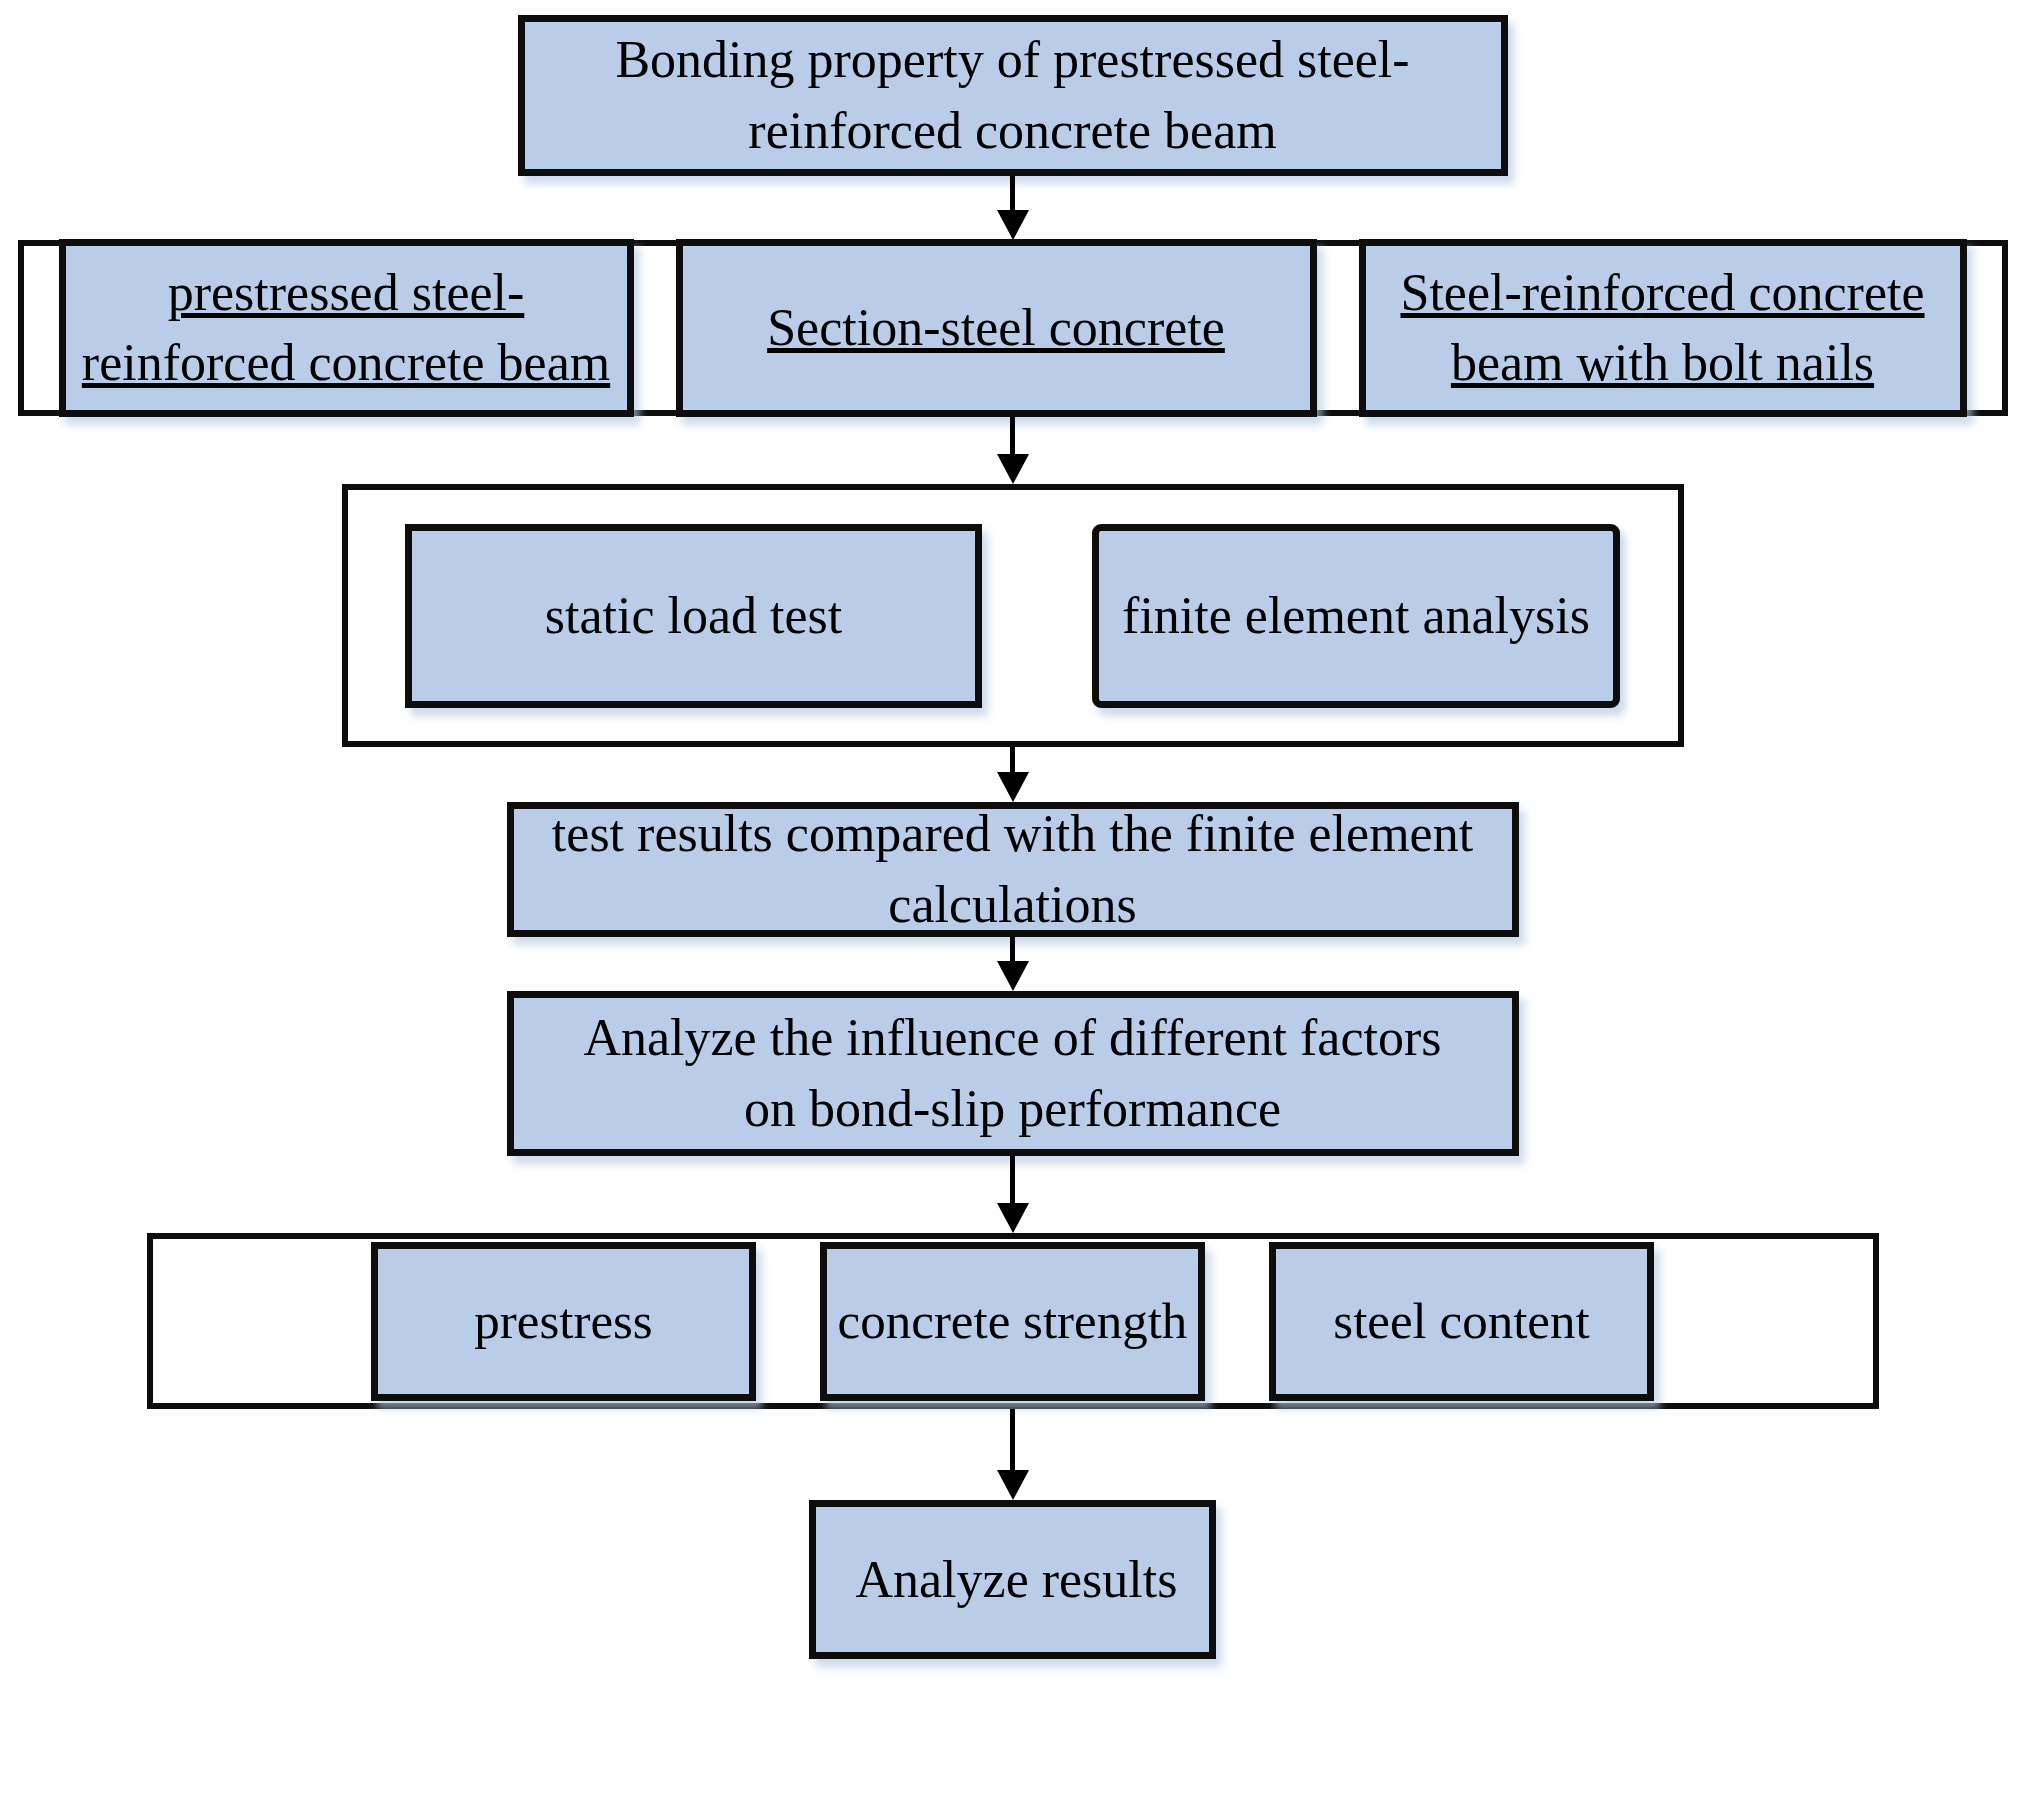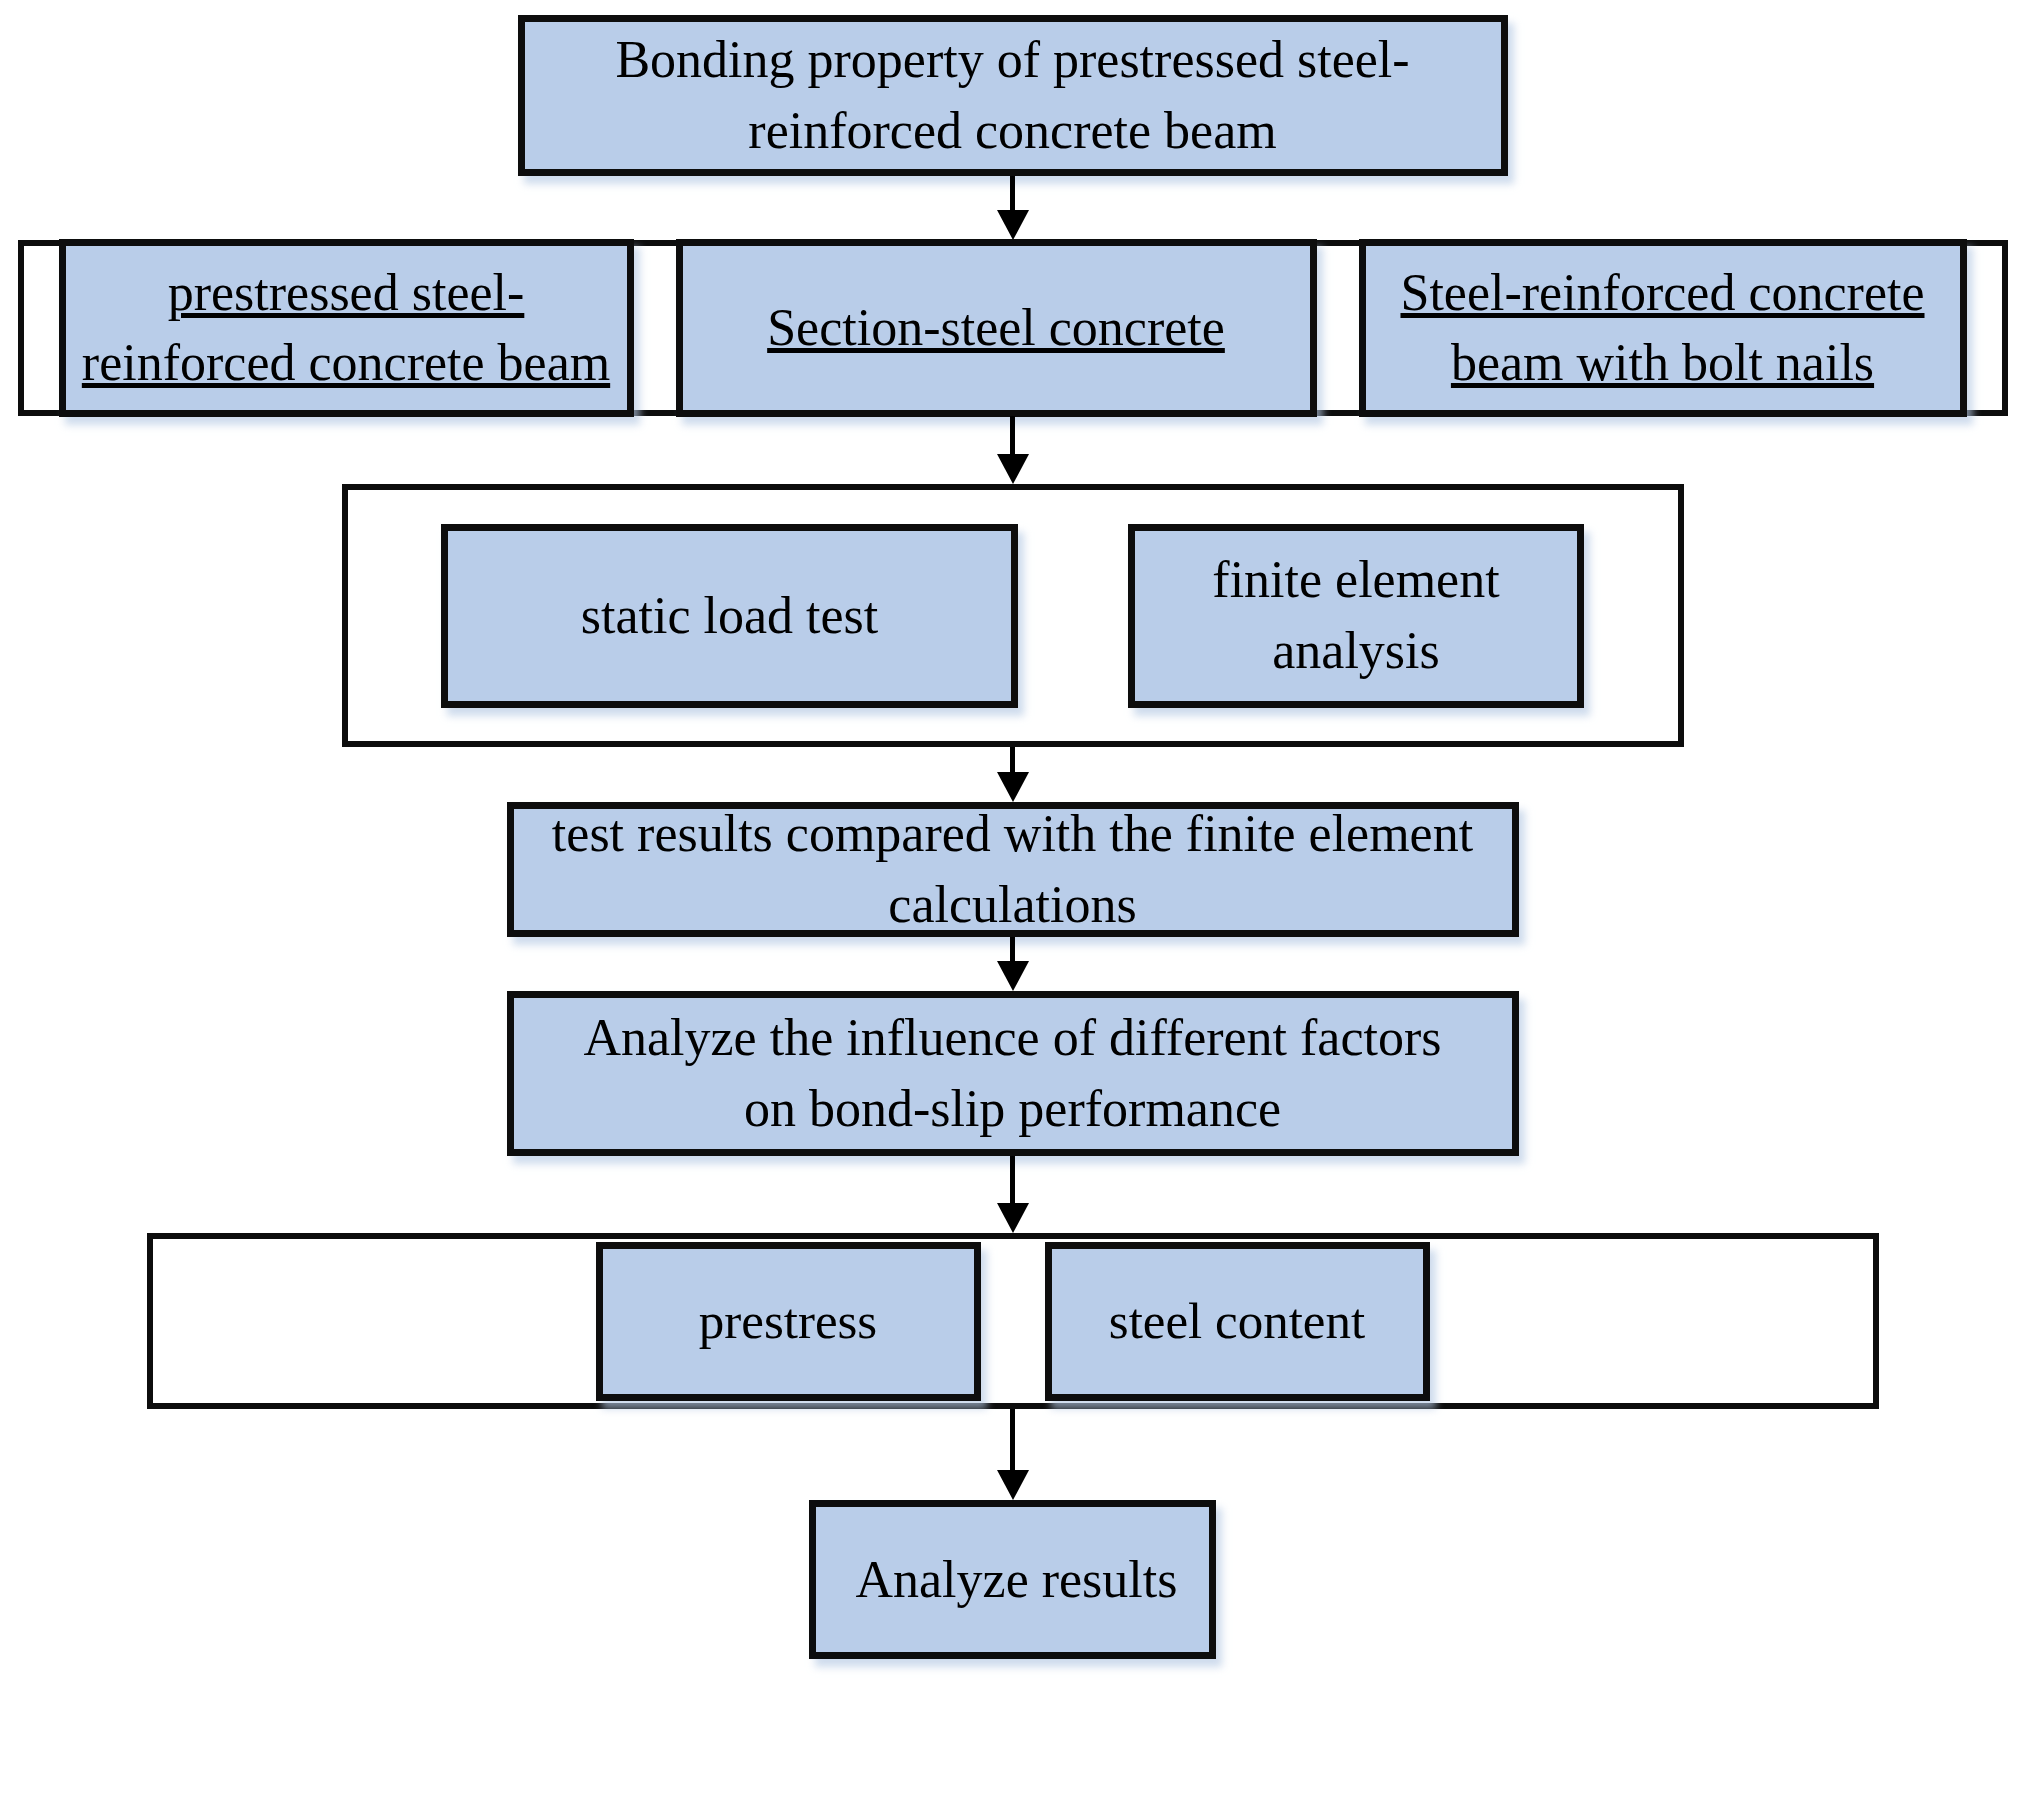--- a/index.html
+++ b/index.html
@@ -45,21 +45,21 @@
     flex: 0 0 auto;
   }
   
   .title-box   { margin-top: 15.4px; width: 990px; height: 161px; }
   .group-beams { width: 1990px; height: 176px; gap: 42px; text-decoration: underline; }
   .beam-box-1  { width: 575px; height: 178px; }
   .beam-box-2  { width: 641px; height: 178px; }
   .beam-box-3  { width: 608px; height: 178px; }
   .group-methods { width: 1342px; height: 263px; gap: 110px; }
   .method-box-1  { width: 577px; height: 184px; }
-  .method-box-2  { width: 456px; height: 184px; }
+  .method-box-2  { width: 528px; height: 184px; border-radius: 9px; }
   .compare-box { width: 1012px; height: 135px; }
   .factors-analysis-box { width: 1012px; height: 165px; }
   .group-factors { width: 1732px; height: 176px; gap: 64px; }
   .factor-box    { width: 385px; height: 159px; font-size: 51px; }
   .results-box   { width: 407px; height: 159px; padding-left: 8px; }
   
   .arrow {
     display: flex;
     flex-direction: column;
     align-items: center;
@@ -152,20 +152,23 @@
   <div class="arrow a5">
     <div class="arrow-line"></div>
     <div class="arrow-head"></div>
   </div>
 
   <div class="group group-factors">
     <div class="box factor-box">
       <span>prestress</span>
     </div>
     <div class="box factor-box">
+      <span>concrete strength</span>
+    </div>
+    <div class="box factor-box">
       <span>steel content</span>
     </div>
   </div>
 
   <div class="arrow a6">
     <div class="arrow-line"></div>
     <div class="arrow-head"></div>
   </div>
 
   <div class="box results-box">

